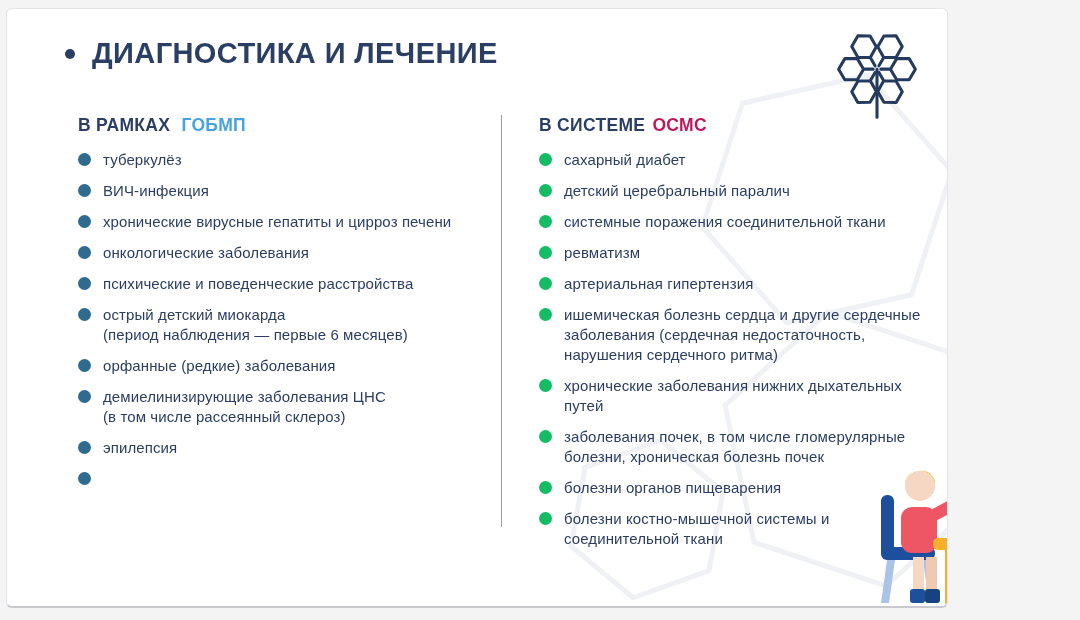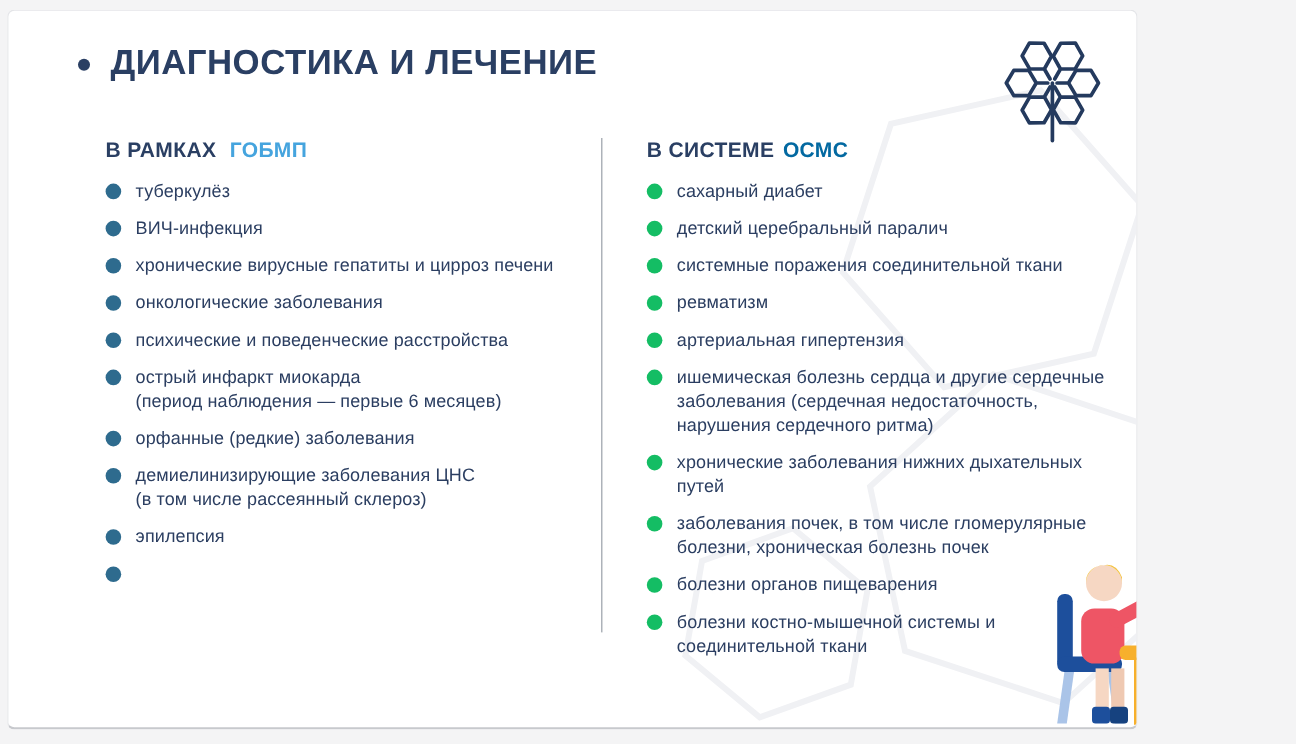--- a/index.html
+++ b/index.html
@@ -27,21 +27,21 @@
   .title-bullet {
     width: 10px; height: 10px; border-radius: 50%;
     background: #2a3f63; flex-shrink: 0;
   }
   .title-text {
     font-size: 29px; font-weight: bold; letter-spacing: 0.4px;
     color: #2a3f63;
   }
 
   .column { position: absolute; top: 106px; width: 425px; }
-  .col-left  { left: 81px; }
+  .col-left  { left: 71px; }
   .col-right { left: 532px; }
   .col-heading {
     font-size: 17.5px; font-weight: bold; letter-spacing: 0.3px;
     color: #2a3f63; margin-bottom: 14px; white-space: nowrap;
   }
   .divider {
     position: absolute; left: 494px; top: 106px;
     width: 1px; height: 412px; background: #9aa0a8;
   }
   .list { display: flex; flex-direction: column; gap: 11px; }
@@ -132,21 +132,21 @@
         </div>
         <div class="item">
           <span class="bullet" style="background: rgb(46, 107, 142);"></span>
           <div class="item-text">
             <div>психические и поведенческие расстройства</div>
           </div>
         </div>
         <div class="item">
           <span class="bullet" style="background: rgb(46, 107, 142);"></span>
           <div class="item-text">
-            <div>острый инфаркт миокарда</div>
+            <div>острый детский миокарда</div>
             <div>(период наблюдения — первые 6 месяцев)</div>
           </div>
         </div>
         <div class="item">
           <span class="bullet" style="background: rgb(46, 107, 142);"></span>
           <div class="item-text">
             <div>орфанные (редкие) заболевания</div>
           </div>
         </div>
         <div class="item">
@@ -166,21 +166,21 @@
           <span class="bullet" style="background: rgb(46, 107, 142);"></span>
         </div>
       </div>
   </div>
 
   <div class="divider"></div>
 
   <div class="column col-right">
     <div class="col-heading">
       <span style="margin-right: 2px;">В СИСТЕМЕ</span>
-      <span style="color: #0369a1;">ОСМС</span>
+      <span style="color: #be185d;">ОСМС</span>
     </div>
     <div class="list">
         <div class="item">
           <span class="bullet" style="background: rgb(20, 189, 100);"></span>
           <div class="item-text">
             <div>сахарный диабет</div>
           </div>
         </div>
         <div class="item">
           <span class="bullet" style="background: rgb(20, 189, 100);"></span>

